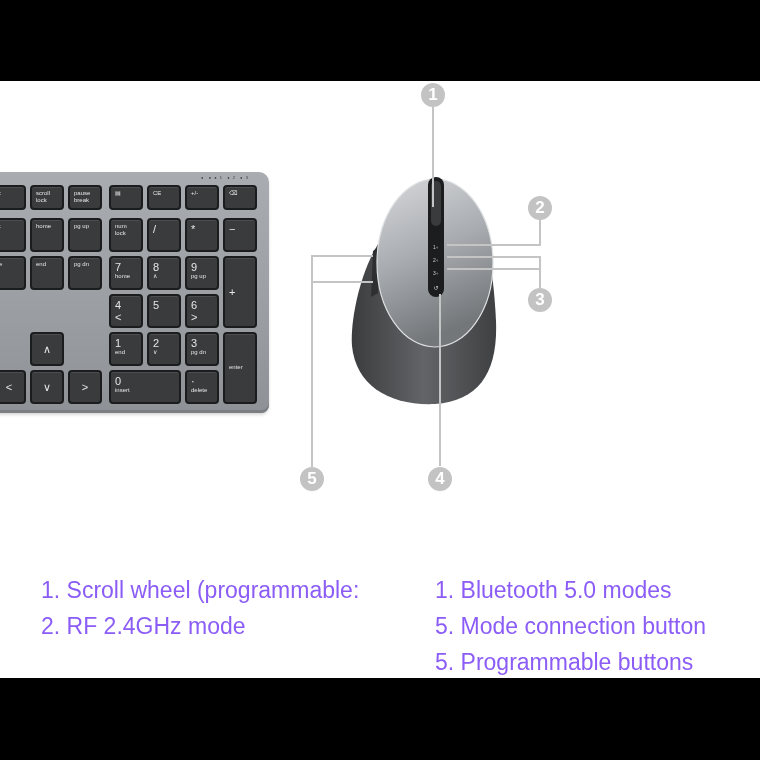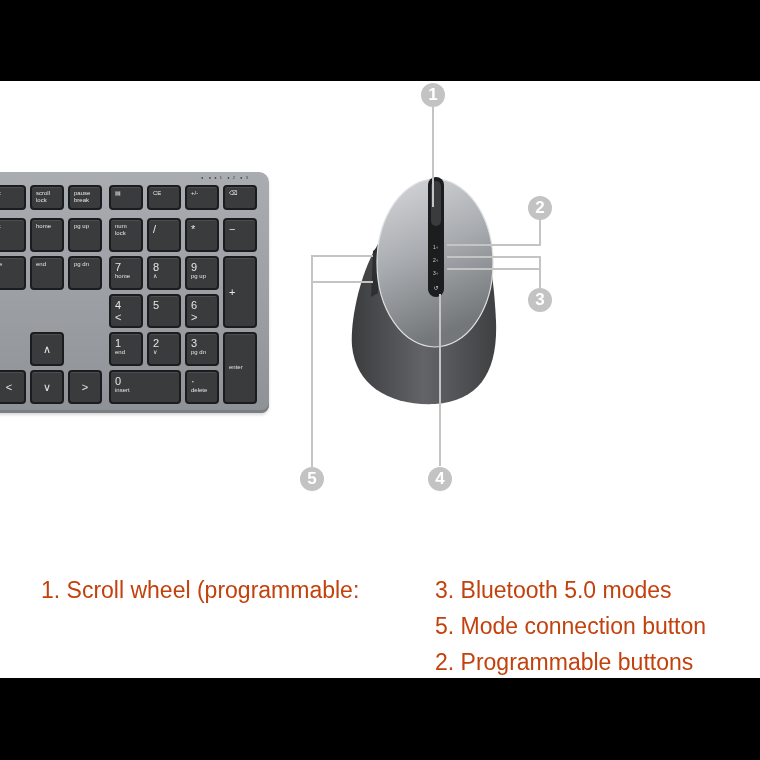--- a/index.html
+++ b/index.html
@@ -11,21 +11,21 @@
         border-radius:0 10px 8px 0; box-shadow: inset 0 -3px 0 #7b7f83, 0 2px 3px rgba(0,0,0,0.15); }
   .key { position:absolute; background:#3a3b3d; border:2px solid #1b1c1d; border-radius:4px;
          box-shadow: inset 0 1px 0 #4c4d50; color:#e6e6e6; font-size:6px; line-height:7px; box-sizing:border-box; padding:3px 4px; }
   .key .big { font-size:11px; line-height:12px; display:block; }
   .key .sub { font-size:6px; display:block; }
   .ind { position:absolute; top:3px; left:221px; font-size:4px; color:#3a3a3a; letter-spacing:1px; }
   .mouse { position:absolute; }
   .line { position:absolute; background:#c4c4c4; }
   .num { position:absolute; width:24px; height:24px; border-radius:50%; background:#c3c3c3;
          color:#fff; font-size:17px; line-height:24px; text-align:center; font-weight:bold; }
-  .legend { position:absolute; top:491px; font-size:23px; color:#c2410c; line-height:36px; white-space:nowrap; }
+  .legend { position:absolute; top:491px; font-size:23px; color:#8b5cf6; line-height:36px; white-space:nowrap; }
   .legend .row { display:block; }
   .legend .indent { padding-left:34px; }
 </style>
 </head>
 <body>
 
 <div class="canvas">
 
   <div class="kb">
     <span class="ind">●&nbsp; ● ● 1&nbsp; ● 2&nbsp; ● 3</span>
@@ -168,19 +168,20 @@
   <div class="line" style="left:311px;top:174px;width:2px;height:212px;"></div>
 
   <div class="num" style="left:421px;top:2px;">1</div>
   <div class="num" style="left:528px;top:115px;">2</div>
   <div class="num" style="left:528px;top:207px;">3</div>
   <div class="num" style="left:428px;top:386px;">4</div>
   <div class="num" style="left:300px;top:386px;">5</div>
 
   <div class="legend" style="left:41px;">
     <span class="row">1. Scroll wheel (programmable:</span>
+    <span class="row">2. RF 2.4GHz mode</span>
   </div>
   <div class="legend" style="left:435px;">
-    <span class="row">3. Bluetooth 5.0 modes</span>
+    <span class="row">1. Bluetooth 5.0 modes</span>
     <span class="row">5. Mode connection button</span>
-    <span class="row">2. Programmable buttons</span>
+    <span class="row">5. Programmable buttons</span>
   </div>
 </div>
 
 </body></html>

